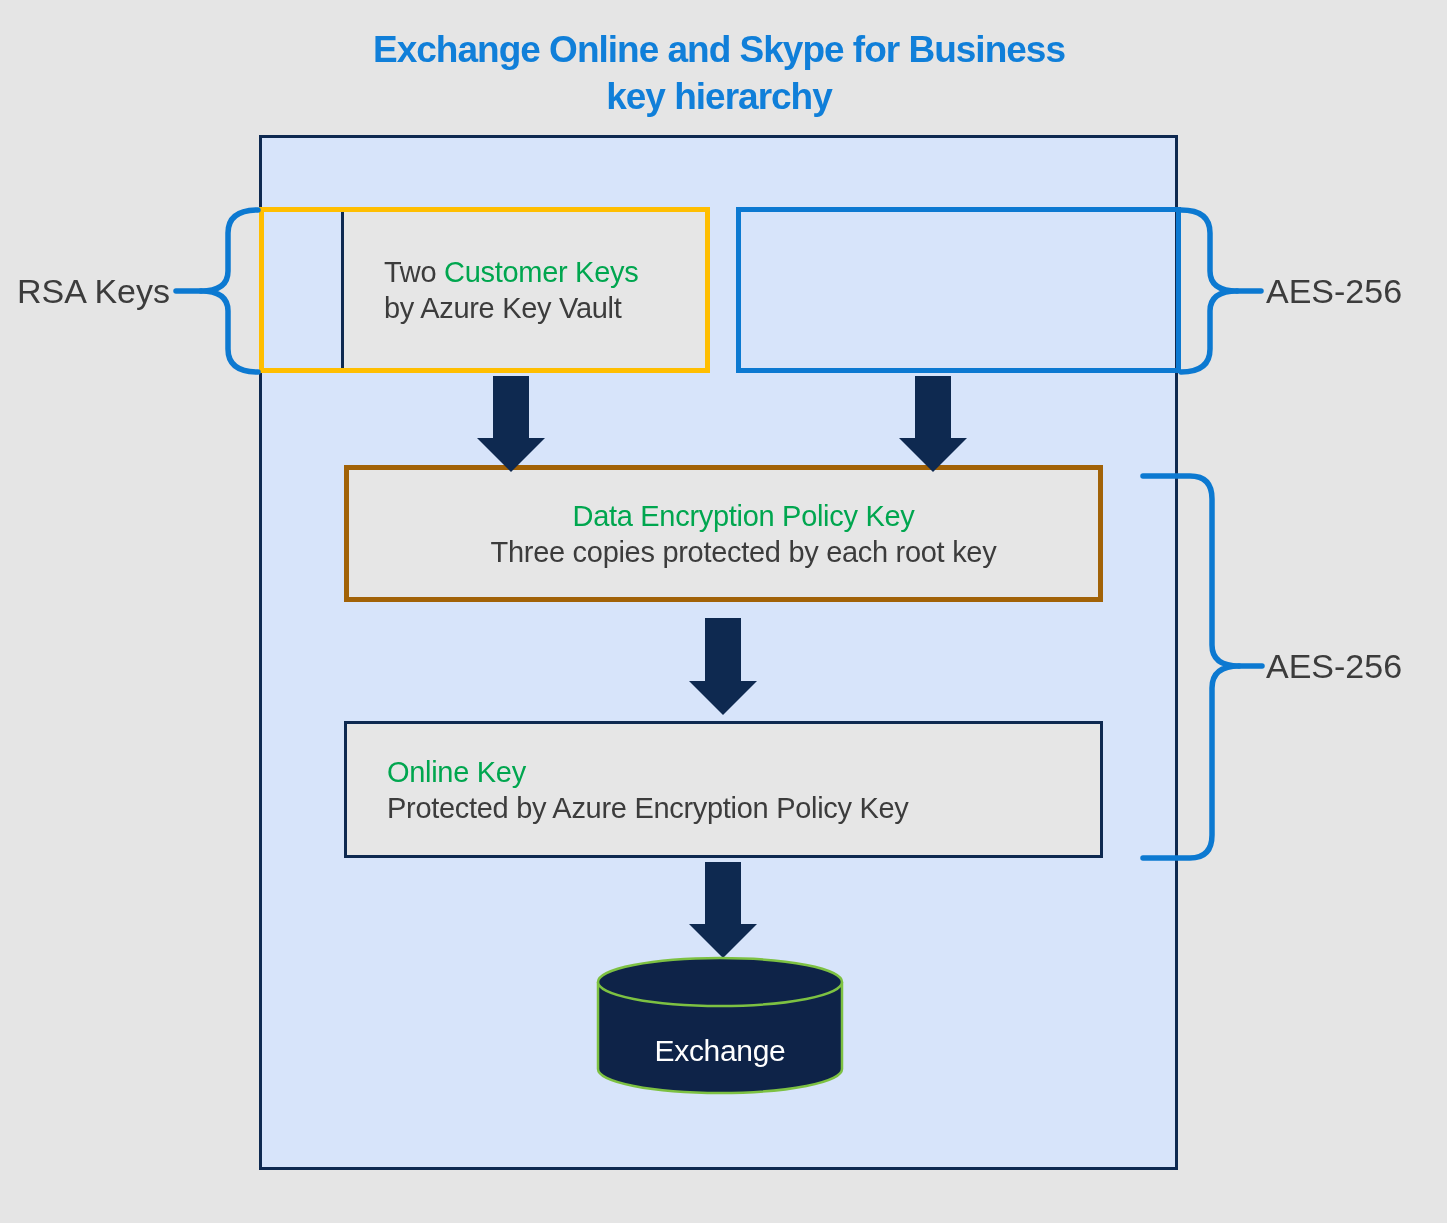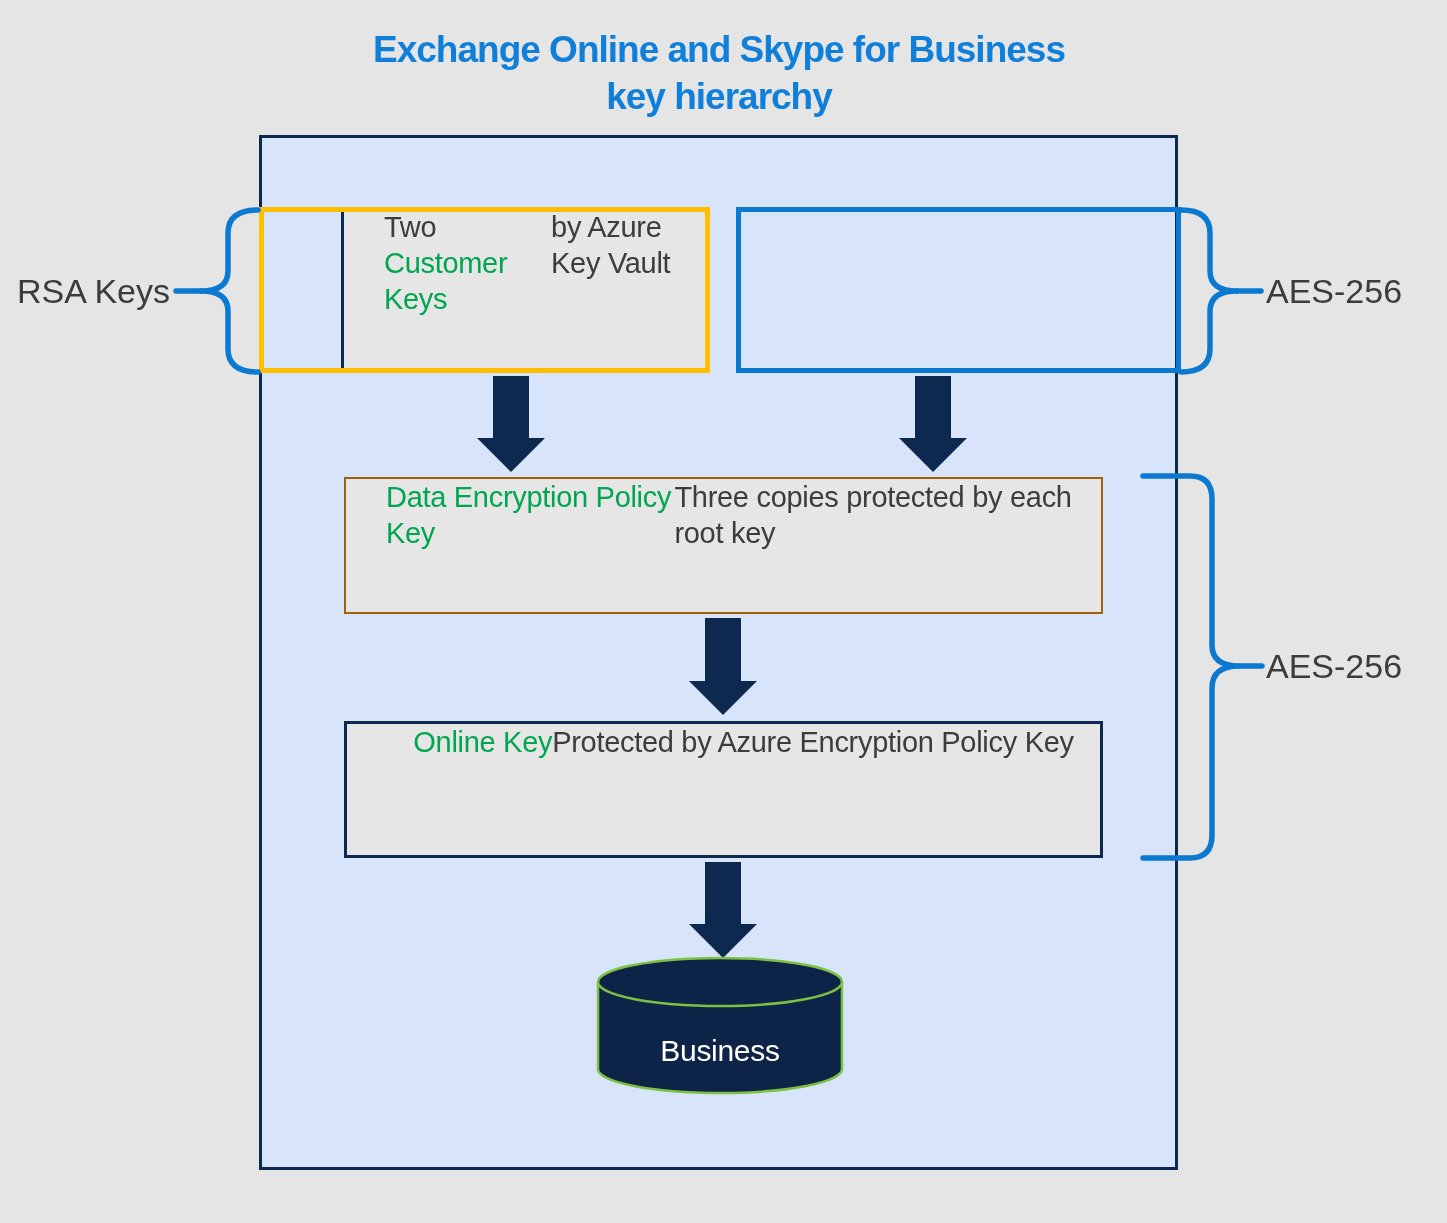--- a/index.html
+++ b/index.html
@@ -15,27 +15,27 @@
     font-size:37px;line-height:47px;letter-spacing:-1px;
   }
   
   .container{
     position:absolute;left:259px;top:135px;width:919px;height:1035px;
     background:#d7e4fa;border:3px solid #0e2950;box-sizing:border-box;
   }
   
   .gbox{
     position:absolute;background:#e6e6e6;box-sizing:border-box;
-    display:flex;flex-direction:row;justify-content:center;
+    display:flex;flex-direction:column;justify-content:center;
     padding-left:40px;color:#3c3c3c;font-size:29px;line-height:36px;
     letter-spacing:-0.3px;
   }
   .gbox-customer{left:341px;top:209px;width:366px;height:162px;border-left:3px solid #0e2950;}
   .gbox-availability{left:739px;top:209px;width:363px;height:162px;border-right:3px solid #0e2950;}
-  .gbox-dep{left:344px;top:477px;width:759px;height:137px;border:2px solid #a16207;}
+  .gbox-dep{left:344px;top:465px;width:759px;height:137px;border:5px solid #a16207;align-items:center;}
   .gbox-mailboxkey{left:344px;top:721px;width:759px;height:137px;border:3px solid #0e2950;}
   .green{color:#00a64f;}
   
   .outline{position:absolute;box-sizing:border-box;border-style:solid;border-width:5px;background:transparent;}
   .outline-orange{left:259px;top:207px;width:451px;height:166px;border-color:#ffbe00;}
   .outline-blue{left:736px;top:207px;width:445px;height:166px;border-color:#0c79d1;}
   
   .arrow-shaft{position:absolute;width:36px;background:#0e2950;}
   .arrow-head{position:absolute;width:0;height:0;border-left:34px solid transparent;border-right:34px solid transparent;border-top:34px solid #0e2950;}
   .a1s{left:493px;top:376px;height:62px;}  .a1h{left:477px;top:438px;}
@@ -103,19 +103,19 @@
     <path class="brace" d="M 1181 210 Q 1210 210 1210 233 L 1210 271 Q 1210 291 1237 291 Q 1210 291 1210 311 L 1210 349 Q 1210 372 1181 372"></path>
     <path class="brace" d="M 1237 291 L 1261 291"></path>
 
     <path class="brace" d="M 1143 476 L 1190 476 Q 1212 476 1212 499 L 1212 645 Q 1212 666 1239 666 Q 1212 666 1212 688 L 1212 835 Q 1212 858 1190 858 L 1143 858"></path>
     <path class="brace" d="M 1239 666 L 1262 666"></path>
 
     <path class="cyl" d="M 598 982 L 598 1069 A 122 24 0 0 0 842 1069 L 842 982"></path>
     <ellipse class="cyl" cx="720" cy="982" rx="122" ry="24"></ellipse>
   </svg>
 
-  <div class="cyl-label">Business</div>
+  <div class="cyl-label">Exchange</div>
 
   <div class="side-label label-rsa">RSA Keys</div>
   <div class="side-label label-aes-top">AES-256</div>
   <div class="side-label label-aes-bottom">AES-256</div>
 
 </div>
 
 </body></html>

